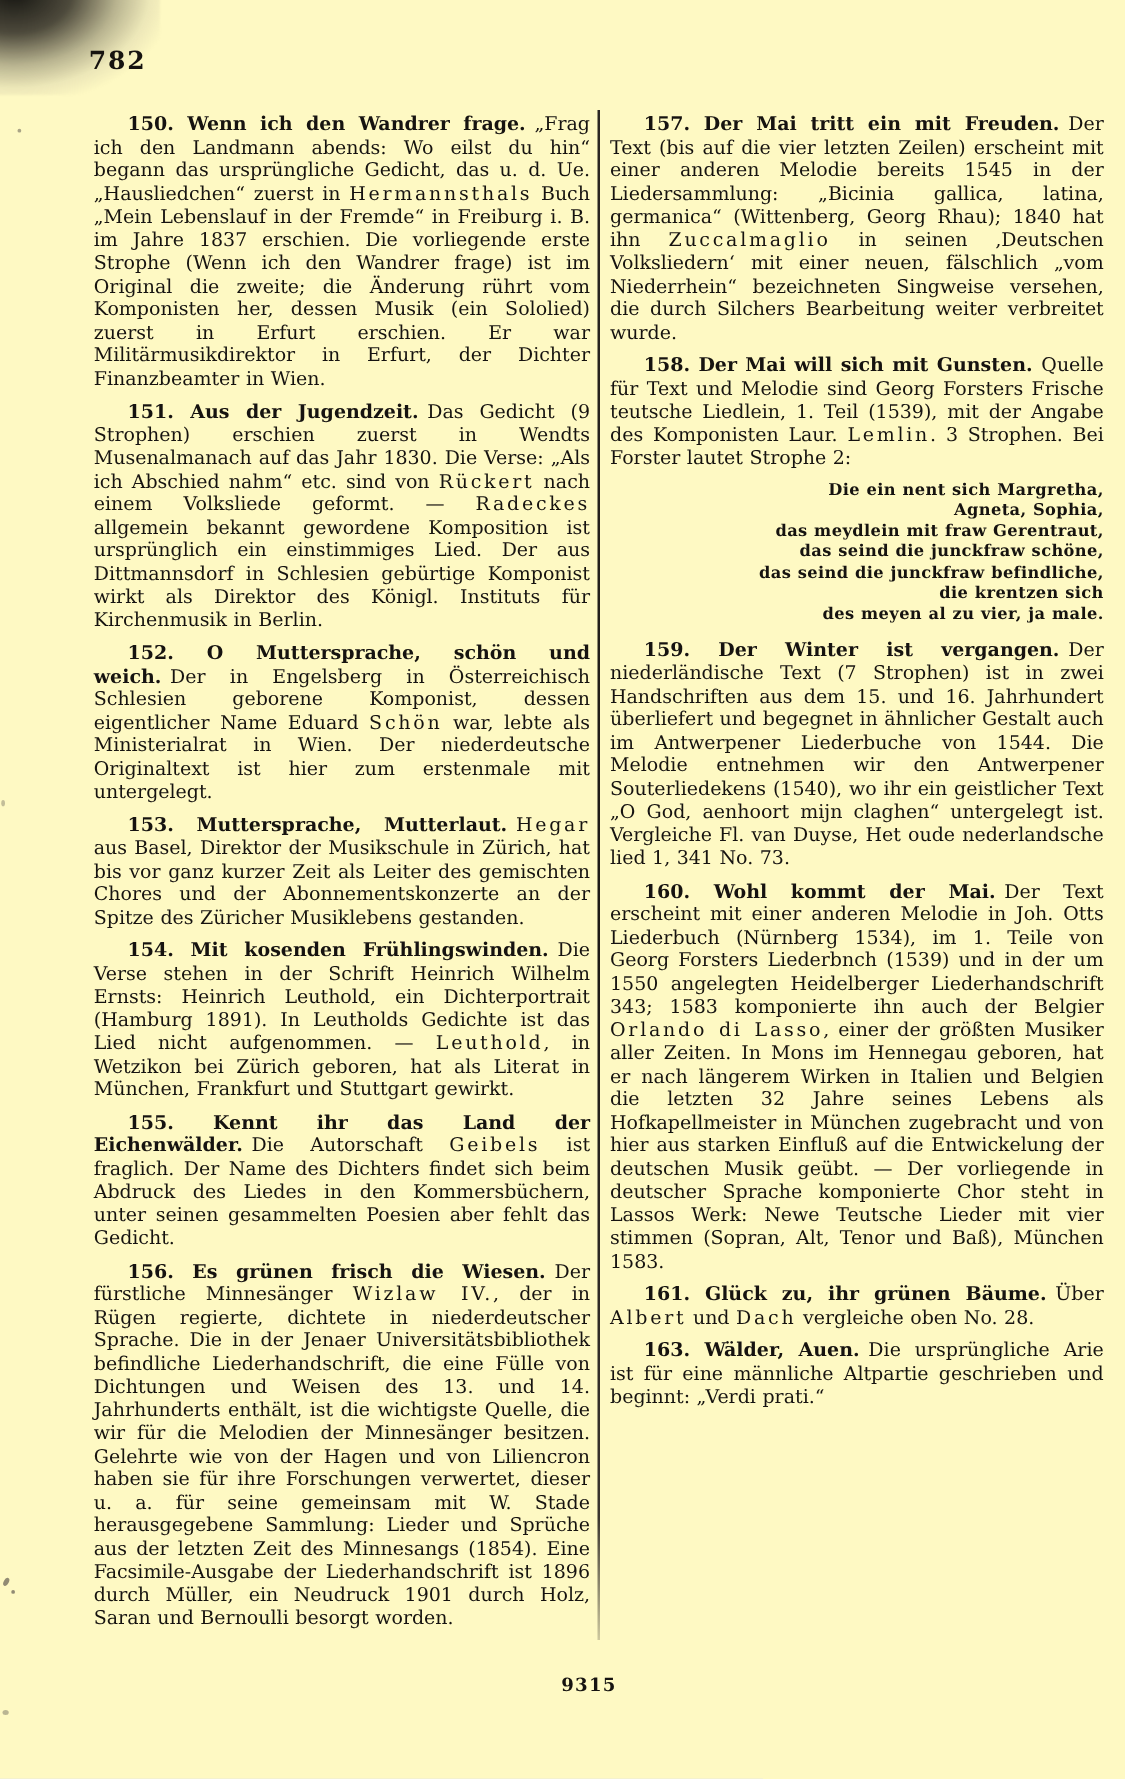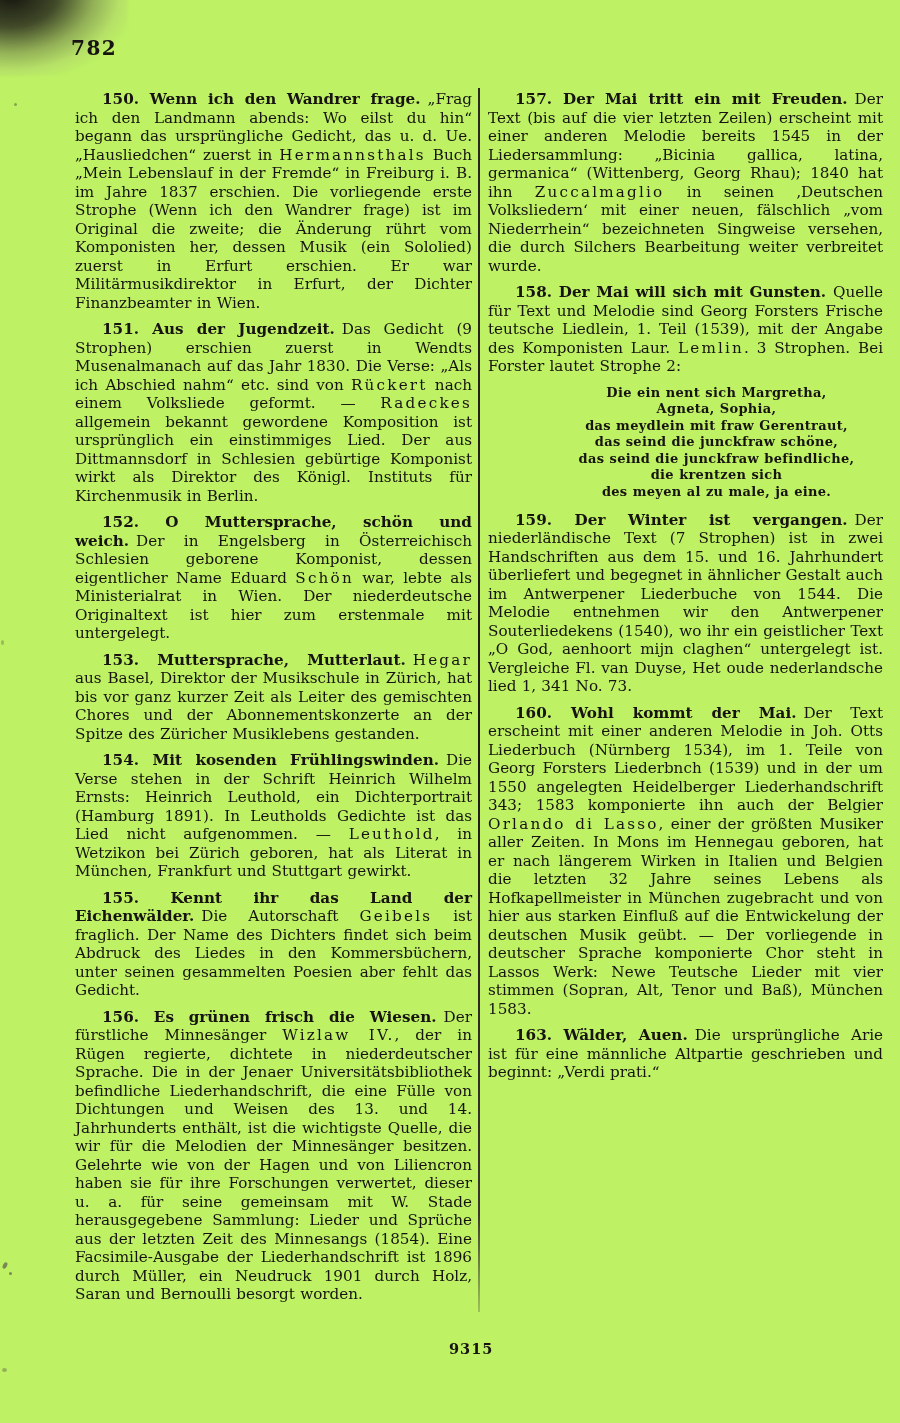--- a/index.html
+++ b/index.html
@@ -1,19 +1,19 @@
 <!DOCTYPE html>
 <html lang="de"><head>
 <meta charset="utf-8">
 <style>
   html,body{margin:0;padding:0;background:#e8e6e1;}
   .page{
     position:relative;
     width:900px;height:1423px;
-    background:#bef264;
+    background:#fef9c3;
     font-family:"DejaVu Serif","Liberation Serif",serif;
     color:#161310;
     overflow:hidden;
   }
   .folio{
     position:absolute;left:71px;top:36px;
     font-size:20px;font-weight:700;letter-spacing:1.5px;
   }
   .col{
     position:absolute;top:90px;
@@ -22,21 +22,21 @@
     word-spacing:0.4px;
   }
   .col-left{left:75px;width:397px;}
   .col-right{left:488px;width:395px;}
   p.sec{margin:0 0 8px 0;text-indent:27px;}
   .sec-head{font-weight:700;margin-right:7px;}
   .sperr{letter-spacing:2.2px;}
   .verse{
     margin:9px 0 10px 62px;
     font-size:13px;line-height:16.6px;
-    font-weight:700;text-align:center;
+    font-weight:700;text-align:right;
     letter-spacing:0.3px;
   }
   .divider{
     position:absolute;left:478px;top:88px;
     width:2px;height:1224px;
     background:linear-gradient(180deg,#2b2722 0%,#1d1a16 55%,#3a352f 92%,rgba(60,55,48,.25) 100%);
   }
   .plate{
     position:absolute;left:449px;top:1330px;
     font-size:14.5px;font-weight:700;letter-spacing:1px;margin-top:10px;
@@ -105,27 +105,30 @@
     <p class="sec">
       <span class="sec-head">158. Der Mai will sich mit Gunsten.</span><span class="sec-body">Quelle für Text und Melodie sind Georg Forsters Frische teutsche Liedlein, 1. Teil (1539), mit der Angabe des Komponisten Laur. <span class="sperr">Lemlin</span>. 3 Strophen. Bei Forster lautet Strophe 2:</span>
     </p>
     <div class="verse">
       <div>Die ein nent sich Margretha,</div>
       <div>Agneta, Sophia,</div>
       <div>das meydlein mit fraw Gerentraut,</div>
       <div>das seind die junckfraw schöne,</div>
       <div>das seind die junckfraw befindliche,</div>
       <div>die krentzen sich</div>
-      <div>des meyen al zu male, ja eine.</div>
+      <div>des meyen al zu vier, ja male.</div>
     </div>
     <p class="sec">
       <span class="sec-head">159. Der Winter ist vergangen.</span><span class="sec-body">Der niederländische Text (7 Strophen) ist in zwei Handschriften aus dem 15. und 16. Jahrhundert überliefert und begegnet in ähnlicher Gestalt auch im Antwerpener Liederbuche von 1544. Die Melodie entnehmen wir den Antwerpener Souterliedekens (1540), wo ihr ein geistlicher Text „O God, aenhoort mijn claghen“ untergelegt ist. Vergleiche Fl. van Duyse, Het oude nederlandsche lied 1, 341 No. 73.</span>
     </p>
     <p class="sec">
       <span class="sec-head">160. Wohl kommt der Mai.</span><span class="sec-body">Der Text erscheint mit einer anderen Melodie in Joh. Otts Liederbuch (Nürnberg 1534), im 1. Teile von Georg Forsters Liederbnch (1539) und in der um 1550 angelegten Heidelberger Liederhandschrift 343; 1583 komponierte ihn auch der Belgier <span class="sperr">Orlando di Lasso</span>, einer der größten Musiker aller Zeiten. In Mons im Hennegau geboren, hat er nach längerem Wirken in Italien und Belgien die letzten 32 Jahre seines Lebens als Hofkapellmeister in München zugebracht und von hier aus starken Einfluß auf die Entwickelung der deutschen Musik geübt. — Der vorliegende in deutscher Sprache komponierte Chor steht in Lassos Werk: Newe Teutsche Lieder mit vier stimmen (Sopran, Alt, Tenor und Baß), München 1583.</span>
+    </p>
+    <p class="sec">
+      <span class="sec-head">161. Glück zu, ihr grünen Bäume.</span><span class="sec-body">Über <span class="sperr">Albert</span> und <span class="sperr">Dach</span> vergleiche oben No. 28.</span>
     </p>
     <p class="sec">
       <span class="sec-head">163. Wälder, Auen.</span><span class="sec-body">Die ursprüngliche Arie ist für eine männliche Altpartie geschrieben und beginnt: „Verdi prati.“</span>
     </p>
   </div>
 
   <div class="plate">9315</div>
 
 </div>
 

